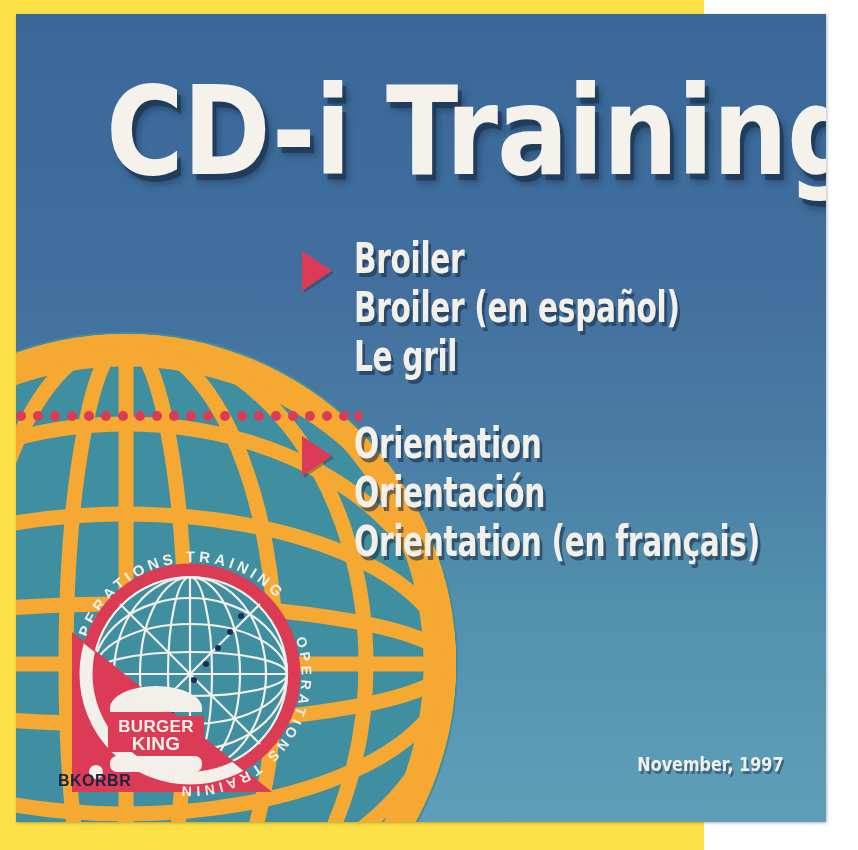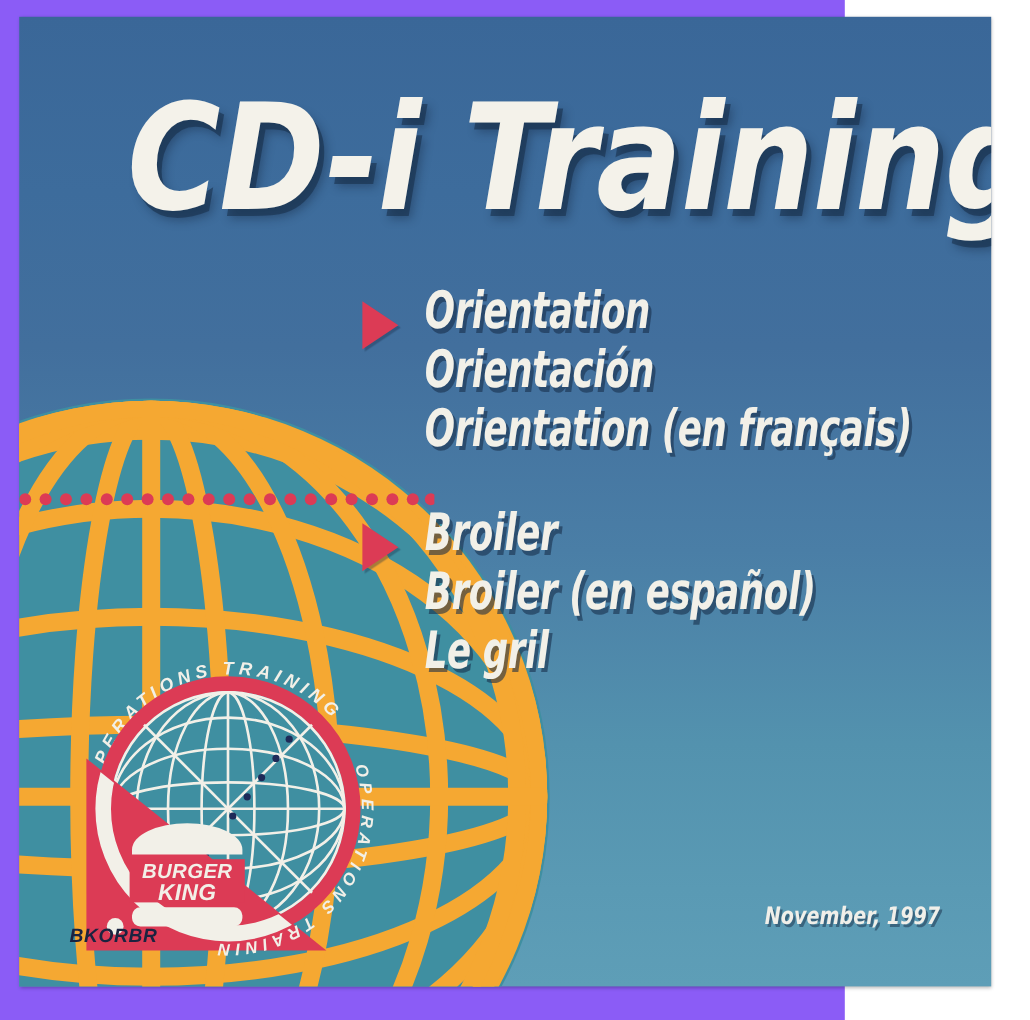--- a/index.html
+++ b/index.html
@@ -12,22 +12,21 @@
     height: 850px;
     overflow: hidden;
     font-family: "Liberation Sans", sans-serif;
   }
 
   
   #disc-sleeve {
     position: relative;
     width: 704px;
     height: 850px;
-    background: #8b5cf6;
-    font-style: italic;
+    background: #fde047;
   }
 
   
   #artwork {
     position: absolute;
     left: 16px;
     top: 14px;
     width: 810px;
     height: 808px;
     overflow: hidden;
@@ -237,32 +236,32 @@
       </svg>
     </div>
 
     <div class="title">CD-i Training</div>
 
     <div class="menu">
 
       <div class="menu-group">
         <span class="bullet"></span>
         <div class="menu-lines">
+          <div class="menu-line">Broiler</div>
+          <div class="menu-line">Broiler (en español)</div>
+          <div class="menu-line">Le gril</div>
+        </div>
+      </div>
+
+      <div class="menu-group">
+        <span class="bullet"></span>
+        <div class="menu-lines">
           <div class="menu-line">Orientation</div>
           <div class="menu-line">Orientación</div>
           <div class="menu-line">Orientation (en français)</div>
-        </div>
-      </div>
-
-      <div class="menu-group">
-        <span class="bullet"></span>
-        <div class="menu-lines">
-          <div class="menu-line">Broiler</div>
-          <div class="menu-line">Broiler (en español)</div>
-          <div class="menu-line">Le gril</div>
         </div>
       </div>
 
     </div>
 
     <div class="emblem">
       <svg viewBox="0 0 260 280" xmlns="http://www.w3.org/2000/svg">
         <defs>
           <path id="arcTop" d="M 24 150 A 112 112 0 0 1 248 150" fill="none"></path>
           <path id="arcRight" d="M 236 110 A 112 112 0 0 1 120 262" fill="none"></path>

